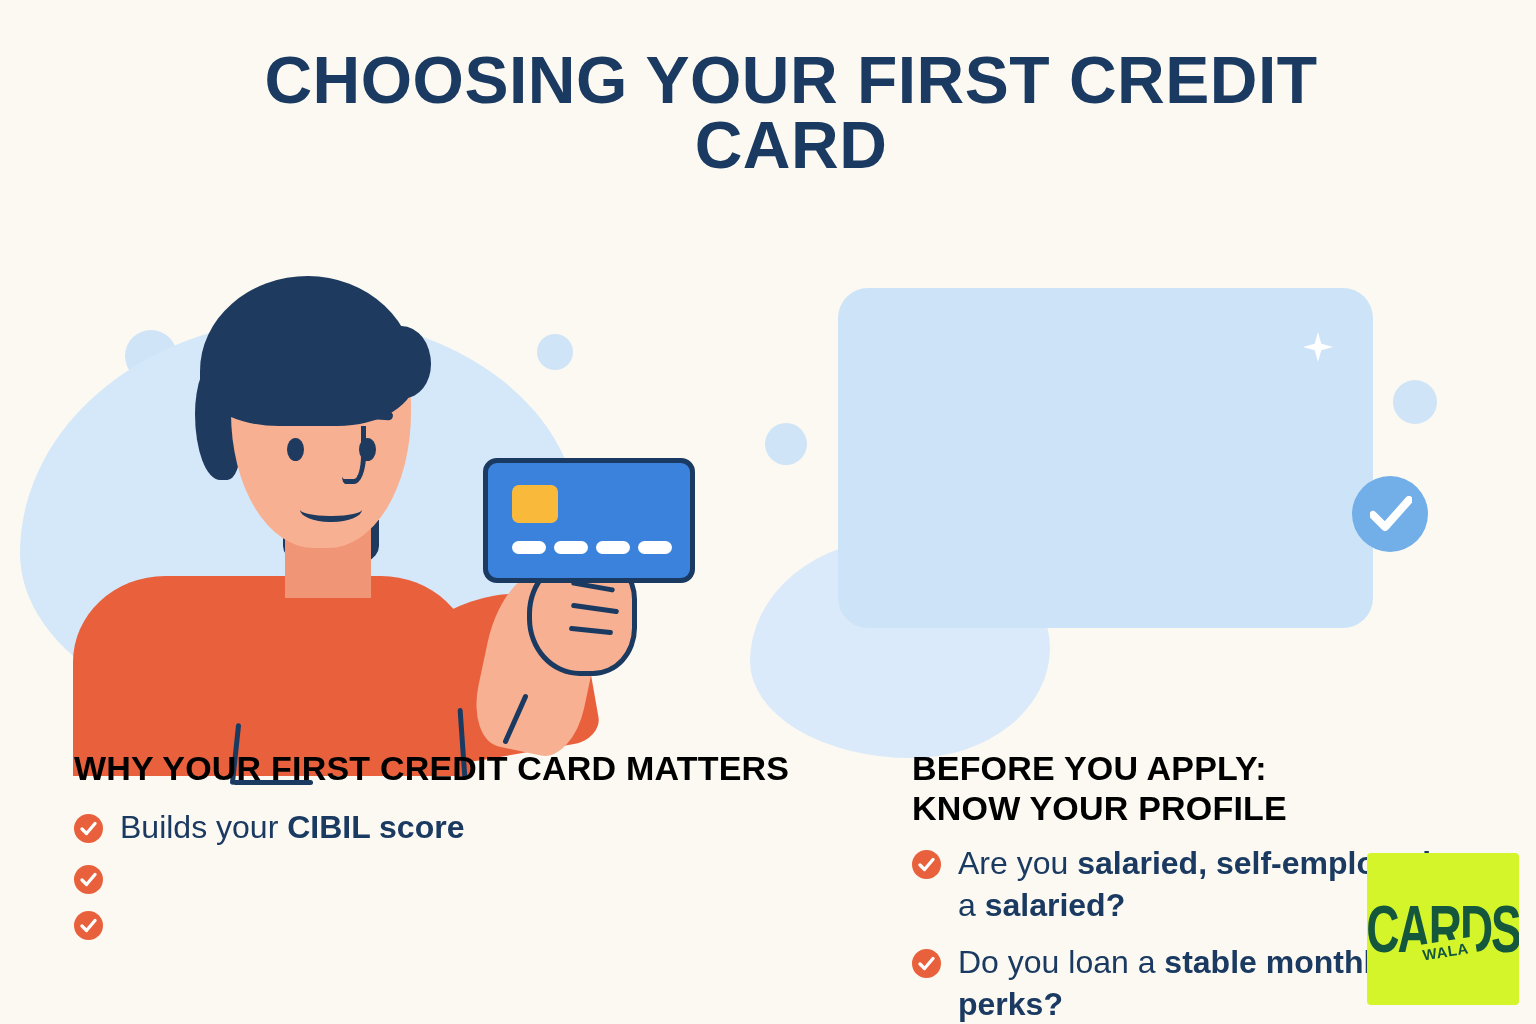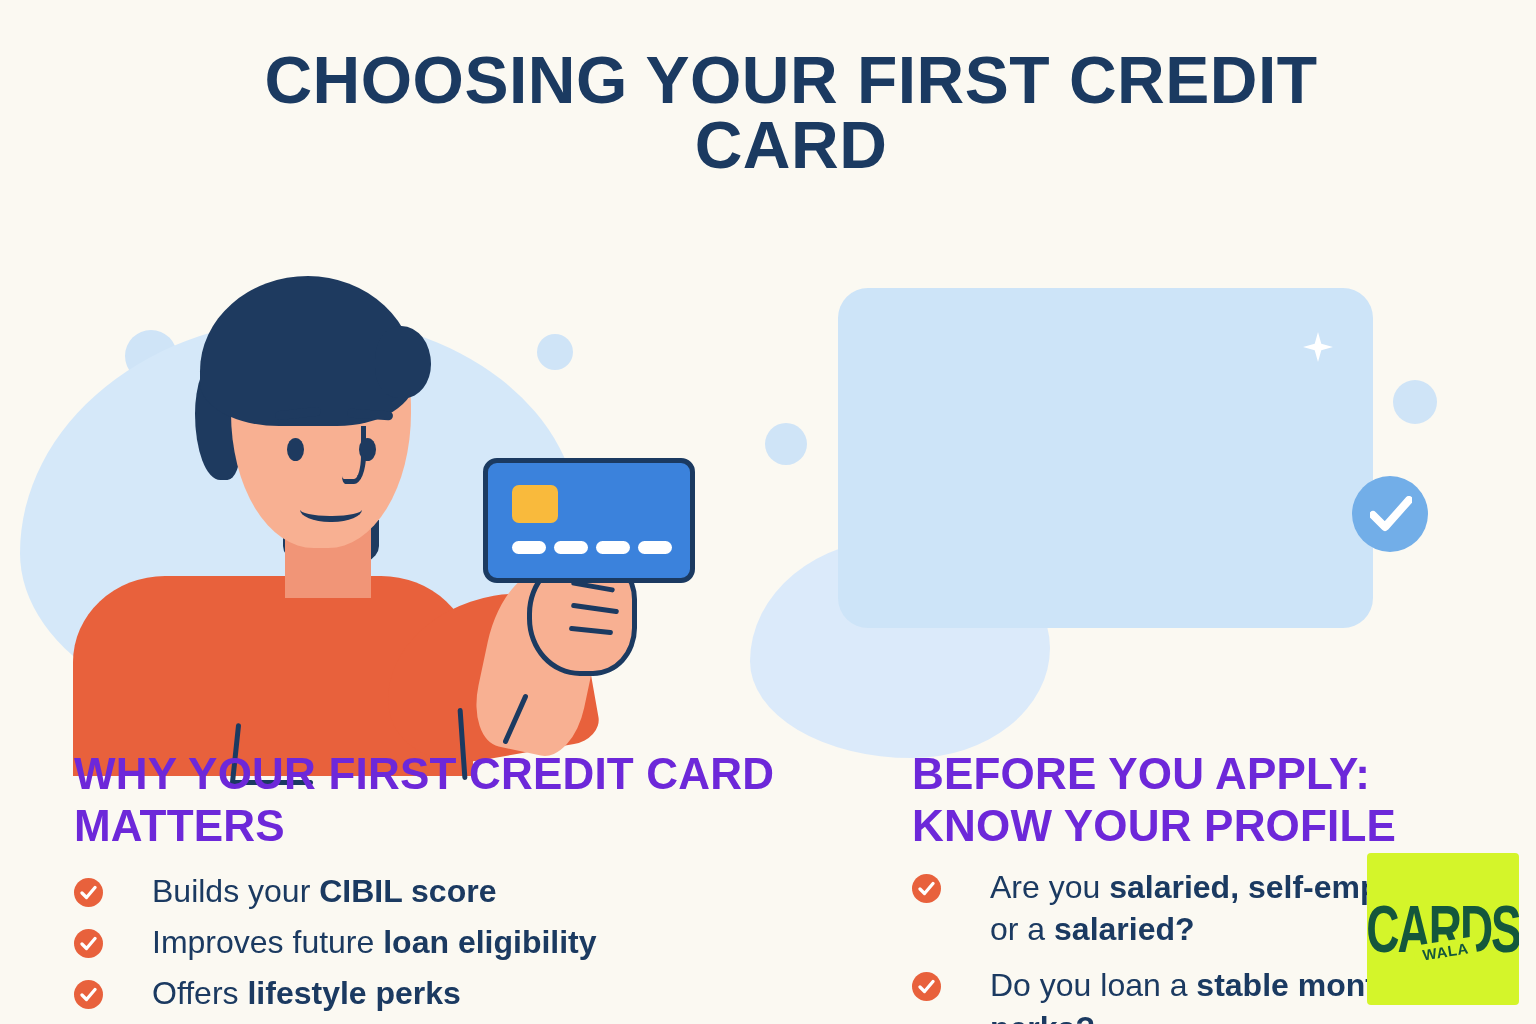--- a/index.html
+++ b/index.html
@@ -283,23 +283,23 @@
   .check-badge svg { position:absolute; left:18px; top:20px; }
 
   
   .columns { position:absolute; top:748px; left:0; width:1536px; height:276px; }
 
   .col { position:absolute; top:0; }
   .col-left  { left:74px;  width:820px; }
   .col-right { left:912px; width:560px; }
 
   .col-heading {
-    font-size:44px;
+    font-size:34px;
     font-weight:bold;
-    color:#6d28d9;
+    color:#000000;
     line-height:1.18;
     letter-spacing:0.2px;
     text-transform:uppercase;
     white-space:pre-line;
   }
 
   .bullets { margin-top:18px; }
   .col-right .bullets { margin-top:14px; }
 
   .bullet {
@@ -317,21 +317,20 @@
     border-radius:50%;
     position:relative;
     margin-top:8px;
   }
   .bullet-icon svg { position:absolute; left:6px; top:7px; }
 
   .bullet-text {
     font-size:32px;
     color:#1B3A61;
     line-height:1.32;
-    margin-left:32px;
   }
   .bullet-text b { font-weight:bold; }
 
   
   .logo {
     position:absolute;
     left:1367px; top:853px;
     width:152px; height:152px;
     background:#D4F52A;
     border-radius:4px;
@@ -448,35 +447,29 @@
             <span>Builds your </span><b>CIBIL score</b>
           </span>
         </div>
 
         <div class="bullet">
           <span class="bullet-icon">
             <svg width="17" height="15" viewBox="0 0 17 15" aria-hidden="true">
               <path d="M2 8 L6.5 12.5 L15 2.5" fill="none" stroke="#FFFFFF" stroke-width="3.2" stroke-linecap="round" stroke-linejoin="round"></path>
             </svg>
           </span>
-          <span class="bullet-text">
-            <span>Improves future </span><b>loan eligibility</b>
-          </span>
         </div>
 
 
         <div class="bullet">
           <span class="bullet-icon">
             <svg width="17" height="15" viewBox="0 0 17 15" aria-hidden="true">
               <path d="M2 8 L6.5 12.5 L15 2.5" fill="none" stroke="#FFFFFF" stroke-width="3.2" stroke-linecap="round" stroke-linejoin="round"></path>
             </svg>
           </span>
-          <span class="bullet-text">
-            <span>Offers </span><b>lifestyle perks</b>
-          </span>
         </div>
 
       </div>
     </div>
 
     <div class="col col-right">
       <div class="col-heading">BEFORE YOU APPLY:
 KNOW YOUR PROFILE</div>
       <div class="bullets">
 

